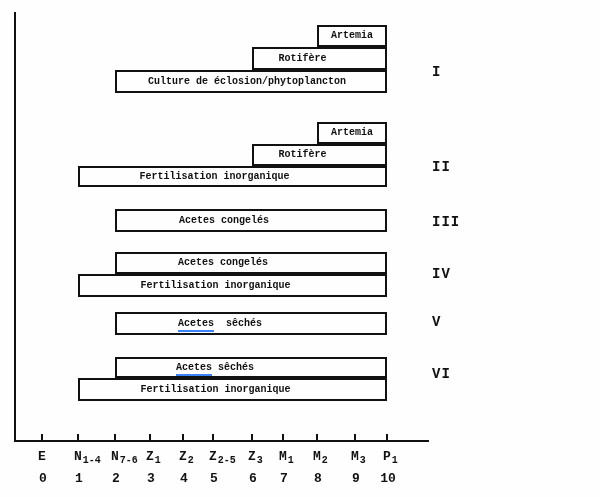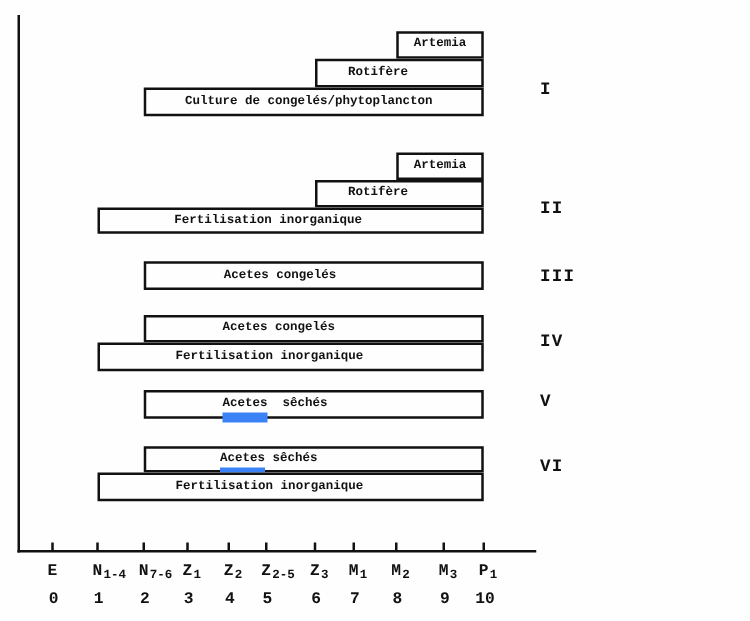--- a/index.html
+++ b/index.html
@@ -9,21 +9,21 @@
     color:#111;overflow:hidden;
   }
   .axis-v{position:absolute;left:14px;top:12px;width:2px;height:430px;background:#111;}
   .axis-h{position:absolute;left:14px;top:440px;width:415px;height:2px;background:#111;}
   .tick{position:absolute;top:434px;width:2px;height:7px;background:#111;}
   .bar{
     position:absolute;background:#fefefe;border:2px solid #111;box-sizing:border-box;
     display:flex;align-items:center;justify-content:center;
   }
   .bar-label{font-size:10px;font-weight:bold;white-space:pre;line-height:1;}
-  .bar-label .u{border-bottom:8px solid #3b82f6;padding-bottom:1px;text-align:center;}
+  .bar-label .u{border-bottom:2px solid #3b82f6;padding-bottom:1px;text-align:center;}
   .numeral{position:absolute;left:432px;font-size:14px;font-weight:bold;line-height:1;letter-spacing:1px;}
   .stage{position:absolute;top:450px;display:flex;align-items:flex-start;line-height:1;}
   .stage .main{font-size:13px;font-weight:bold;}
   .stage .sub{font-size:10px;font-weight:bold;margin-top:6px;margin-left:1px;white-space:nowrap;}
   .day{position:absolute;top:472px;font-size:13px;font-weight:bold;line-height:1;transform:translateX(-50%);}
   .caption{position:absolute;left:445px;font-size:12.5px;font-weight:bold;line-height:1;white-space:nowrap;}
   .caption.stages{top:448px;}
   .caption.days{top:471px;}
 </style>
 </head>
@@ -34,21 +34,21 @@
   <div class="axis-h"></div>
   <div id="chart-area">
       <div class="numeral" style="top: 65px;">I</div>
       <div class="bar" style="left: 317px; top: 25px; width: 70px; height: 22px;">
         <span class="bar-label" style="transform: translateX(0px);"><span>Artemia</span></span>
       </div>
       <div class="bar" style="left: 252px; top: 47px; width: 135px; height: 23px;">
         <span class="bar-label" style="transform: translateX(-17px);"><span>Rotifère</span></span>
       </div>
       <div class="bar" style="left: 115px; top: 70px; width: 272px; height: 23px;">
-        <span class="bar-label" style="transform: translateX(-4px);"><span>Culture de congelés/phytoplancton</span></span>
+        <span class="bar-label" style="transform: translateX(-4px);"><span>Culture de éclosion/phytoplancton</span></span>
       </div>
       <div class="numeral" style="top: 160px;">II</div>
       <div class="bar" style="left: 317px; top: 122px; width: 70px; height: 22px;">
         <span class="bar-label" style="transform: translateX(0px);"><span>Artemia</span></span>
       </div>
       <div class="bar" style="left: 252px; top: 144px; width: 135px; height: 22px;">
         <span class="bar-label" style="transform: translateX(-17px);"><span>Rotifère</span></span>
       </div>
       <div class="bar" style="left: 78px; top: 166px; width: 309px; height: 21px;">
         <span class="bar-label" style="transform: translateX(-18px);"><span>Fertilisation inorganique</span></span>

